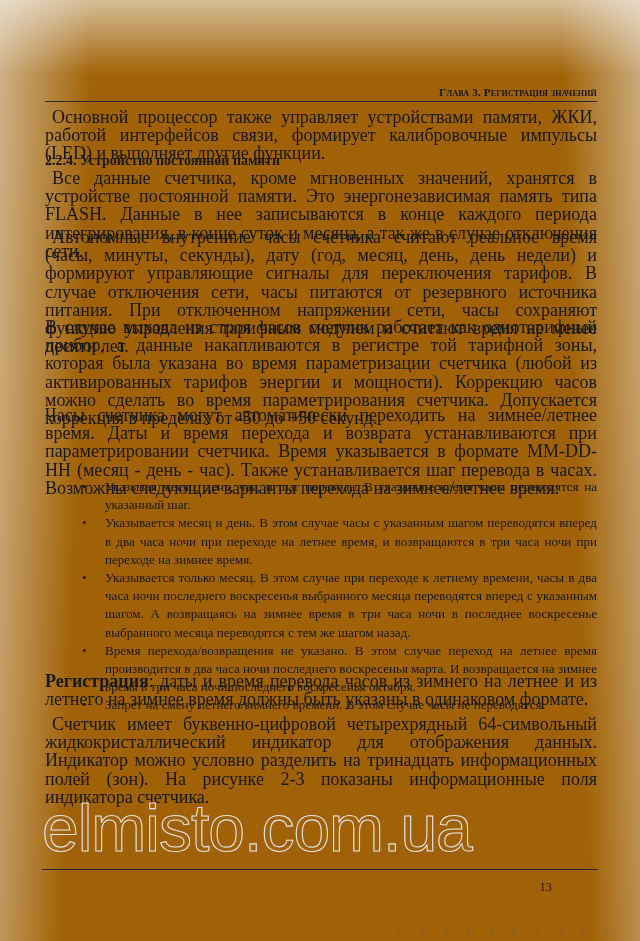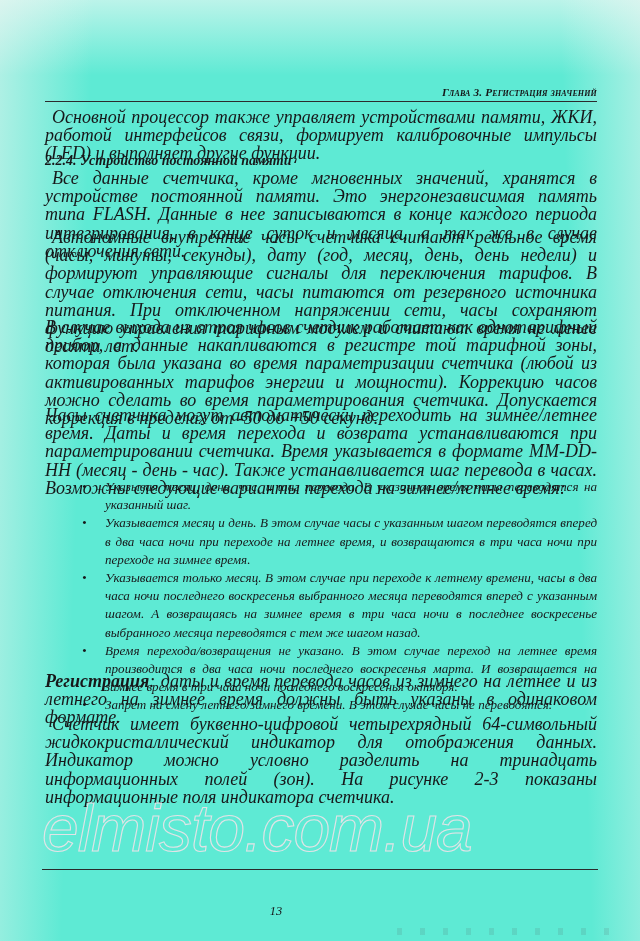--- a/index.html
+++ b/index.html
@@ -4,25 +4,24 @@
 <style>
   html, body {
     margin: 0;
     padding: 0;
     background: #ffffff;
   }
   .page {
     position: relative;
     width: 640px;
     height: 941px;
-    background: #5eead4;
+    background: #a16207;
     overflow: hidden;
     font-family: "Liberation Serif", "DejaVu Serif", serif;
     color: #17181a;
-    font-style: italic;
   }
   
   .paper-tone {
     position: absolute;
     inset: 0;
     background:
       linear-gradient(92deg, rgba(245,245,243,0.55) 0%, rgba(255,255,255,0) 14%),
       linear-gradient(268deg, rgba(246,246,244,0.5) 0%, rgba(255,255,255,0) 12%),
       linear-gradient(180deg, rgba(250,250,248,0.6) 0%, rgba(255,255,255,0) 8%);
     pointer-events: none;
@@ -129,24 +128,23 @@
     width: 556px;
     top: 869px;
     height: 0;
     border-top: 1.3px solid #2a2a2c;
   }
   .page-number {
     position: absolute;
     left: 0;
     width: 552px;
     top: 880px;
-    text-align: center;
+    text-align: right;
     font-size: 12.4px;
     color: #17181a;
-    margin-top: 24px;
   }
 
   
   .scan-noise {
     position: absolute;
     left: 390px;
     top: 928px;
     width: 230px;
     height: 7px;
     opacity: 0.18;

